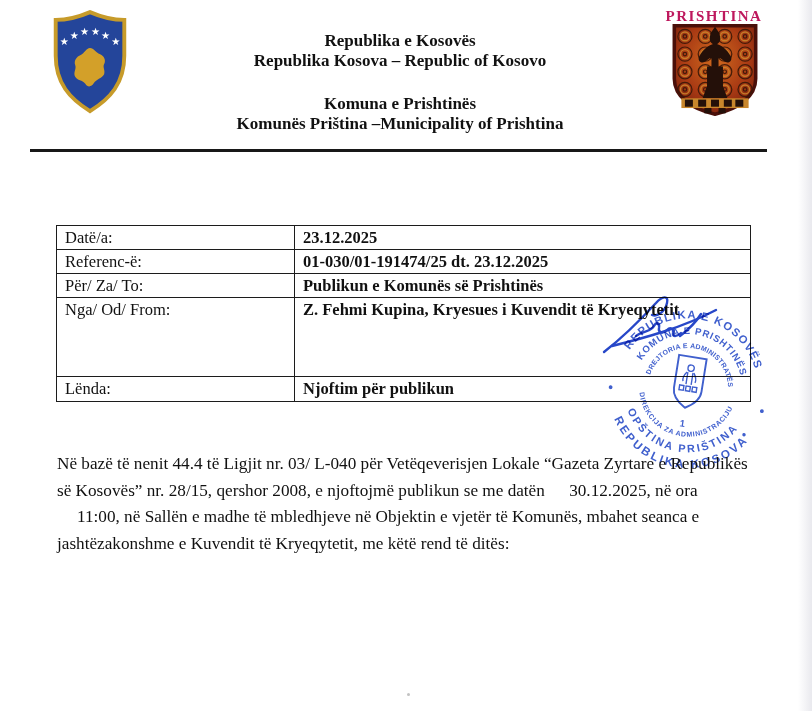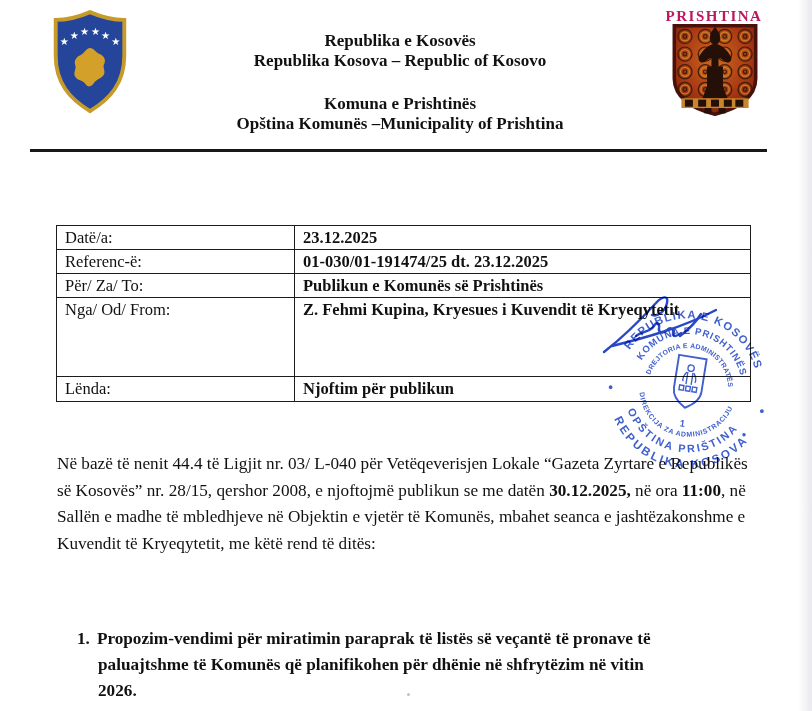--- a/index.html
+++ b/index.html
@@ -29,21 +29,21 @@
   tr.r1 td,tr.r2 td,tr.r3 td{height:20px;}
   tr.r5 td{height:22px;}
   
   .stamp{position:absolute;left:601px;top:301px;width:174px;height:174px;
     transform:rotate(9deg);opacity:.9;mix-blend-mode:multiply;}
   .signature{position:absolute;left:596px;top:290px;width:178px;height:70px;
     mix-blend-mode:multiply;}
   
   .body-par{position:absolute;left:57px;top:451px;width:704px;
     font-size:17.2px;line-height:26.6px;}
-  .seg-bold{font-weight:bold;}
+  .seg-bold{font-weight:normal;margin-left:20px;}
   .agenda{position:absolute;left:77px;top:626px;width:600px;
     font-size:17.2px;line-height:26px;font-weight:bold;}
   .agenda-item{padding-left:21px;text-indent:-21px;}
   .agenda-num{padding-right:7px;}
   .speck{position:absolute;left:407px;top:693px;width:3px;height:3px;border-radius:50%;
     background:#9a9a9a;opacity:.6;}
 </style>
 </head>
 <body>
 
@@ -60,21 +60,21 @@
         <text x="83" y="46">★</text>
     </g>
     <path d="M 50,50 C 55,50 57,56 63,58 C 68,60 71,66 68,71 C 66,75 70,79 68,84 C 65,89 58,90 55,95 C 52,100 47,101 44,96 C 40,91 34,92 31,87 C 28,82 33,77 31,72 C 29,66 33,61 38,59 C 43,57 45,50 50,50 Z" fill="#D3A029"></path>
   </svg>
 
   <div class="header-text">
     <div>Republika e Kosovës</div>
     <div>Republika Kosova – Republic of Kosovo</div>
     <div class="header-gap"></div>
     <div>Komuna e Prishtinës</div>
-    <div>Opština Komunës –Municipality of Prishtina</div>
+    <div>Komunës Priština –Municipality of Prishtina</div>
   </div>
 
   <div class="emb-label">PRISHTINA</div>
   <svg class="emb-prishtina" viewBox="0 0 100 104">
     <defs>
       <radialGradient id="embGrad" cx="50%" cy="38%" r="75%">
         <stop offset="0%" stop-color="#D06A1E"></stop>
         <stop offset="55%" stop-color="#A93A14"></stop>
         <stop offset="100%" stop-color="#6E1B0C"></stop>
       </radialGradient>
@@ -237,19 +237,16 @@
     <g stroke="#1C3EC6" stroke-width="2.4" fill="none" stroke-linecap="round" opacity="0.95">
       <path d="M 8,62 C 26,48 48,26 60,13 C 66,6 73,5 71,13 C 69,22 61,27 56,25"></path>
       <path d="M 40,46 C 48,40 55,42 58,36 C 60,32 64,32 63,38 C 62,43 67,44 71,40 C 74,37 78,38 77,43 C 76,47 81,47 85,43"></path>
       <path d="M 16,56 C 48,48 86,38 120,20"></path>
       <path d="M 84,46 C 92,40 100,32 105,24"></path>
     </g>
   </svg>
 
   <div class="body-par"><span>Në bazë të nenit 44.4 të Ligjit nr. 03/ L-040 për Vetëqeverisjen Lokale “Gazeta Zyrtare e Republikës së Kosovës” nr. 28/15, qershor 2008,  e njoftojmë publikun se me datën </span><span class="seg-bold">30.12.2025,</span><span> në ora </span><span class="seg-bold">11:00</span><span>, në Sallën e madhe të mbledhjeve në Objektin e vjetër të Komunës, mbahet seanca e jashtëzakonshme e Kuvendit të Kryeqytetit, me këtë rend të ditës:</span></div>
 
-  <div class="agenda">
-    <div class="agenda-item"><span class="agenda-num">1.</span><span>Propozim-vendimi për miratimin paraprak të listës së veçantë të pronave të paluajtshme të Komunës që planifikohen për dhënie në shfrytëzim në vitin 2026.</span></div>
-  </div>
 
   <div class="speck"></div>
   <div class="scan-edge"></div>
 </div>
 
 </body></html>

